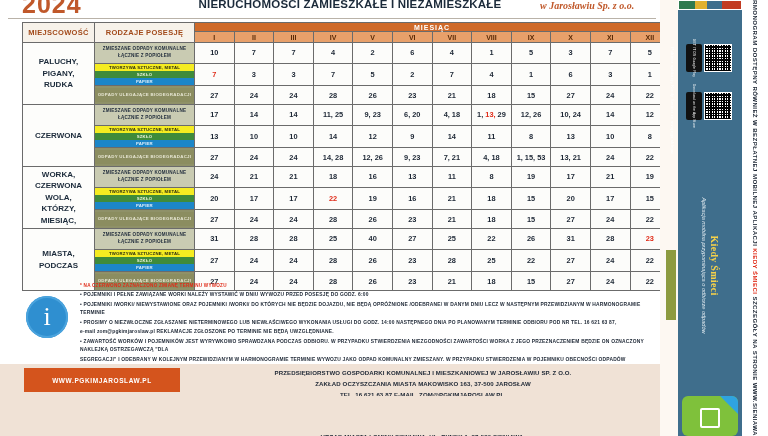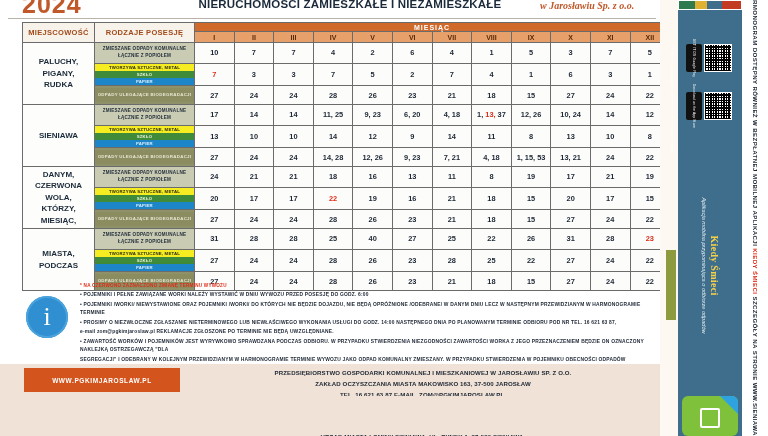--- a/index.html
+++ b/index.html
@@ -291,33 +291,33 @@
             <td class="day">23</td>
             <td class="day">21</td>
             <td class="day">18</td>
             <td class="day">15</td>
             <td class="day">27</td>
             <td class="day">24</td>
             <td class="day">22</td>
           </tr>
           <tr>
             <td class="place" rowspan="3">
-              <div>SIENIAWA</div>
+              <div>CZERWONA</div>
             </td>
             <td class="wtype">
               <div class="wt-mixed">ZMIESZANE ODPADY KOMUNALNE ŁĄCZNIE Z POPIOŁEM</div>
             </td>
             <td class="day">17</td>
             <td class="day">14</td>
             <td class="day">14</td>
             <td class="day">11, 25</td>
             <td class="day">9, 23</td>
             <td class="day">6, 20</td>
             <td class="day">4, 18</td>
-            <td class="day"><span>1, </span><span class="hl">13, </span><span>37</span></td>
+            <td class="day"><span>1, </span><span class="hl">13, </span><span>29</span></td>
             <td class="day">12, 26</td>
             <td class="day">10, 24</td>
             <td class="day">14</td>
             <td class="day">12</td>
           </tr>
           <tr>
             <td class="wtype">
               <div class="wt-seg">
                 <div class="bar yellow">TWORZYWA SZTUCZNE, METAL</div>
                 <div class="bar green">SZKŁO</div>
@@ -349,21 +349,21 @@
             <td class="day">9, 23</td>
             <td class="day">7, 21</td>
             <td class="day">4, 18</td>
             <td class="day">1, 15, 53</td>
             <td class="day">13, 21</td>
             <td class="day">24</td>
             <td class="day">22</td>
           </tr>
           <tr>
             <td class="place" rowspan="3">
-              <div>DANYM,</div>
+              <div>WORKA,</div>
               <div>CZERWONA WOLA,</div>
               <div>KTÓRZY,</div>
               <div>MIESIĄC,</div>
             </td>
             <td class="wtype">
               <div class="wt-mixed">ZMIESZANE ODPADY KOMUNALNE ŁĄCZNIE Z POPIOŁEM</div>
             </td>
             <td class="day">24</td>
             <td class="day">21</td>
             <td class="day">21</td>

